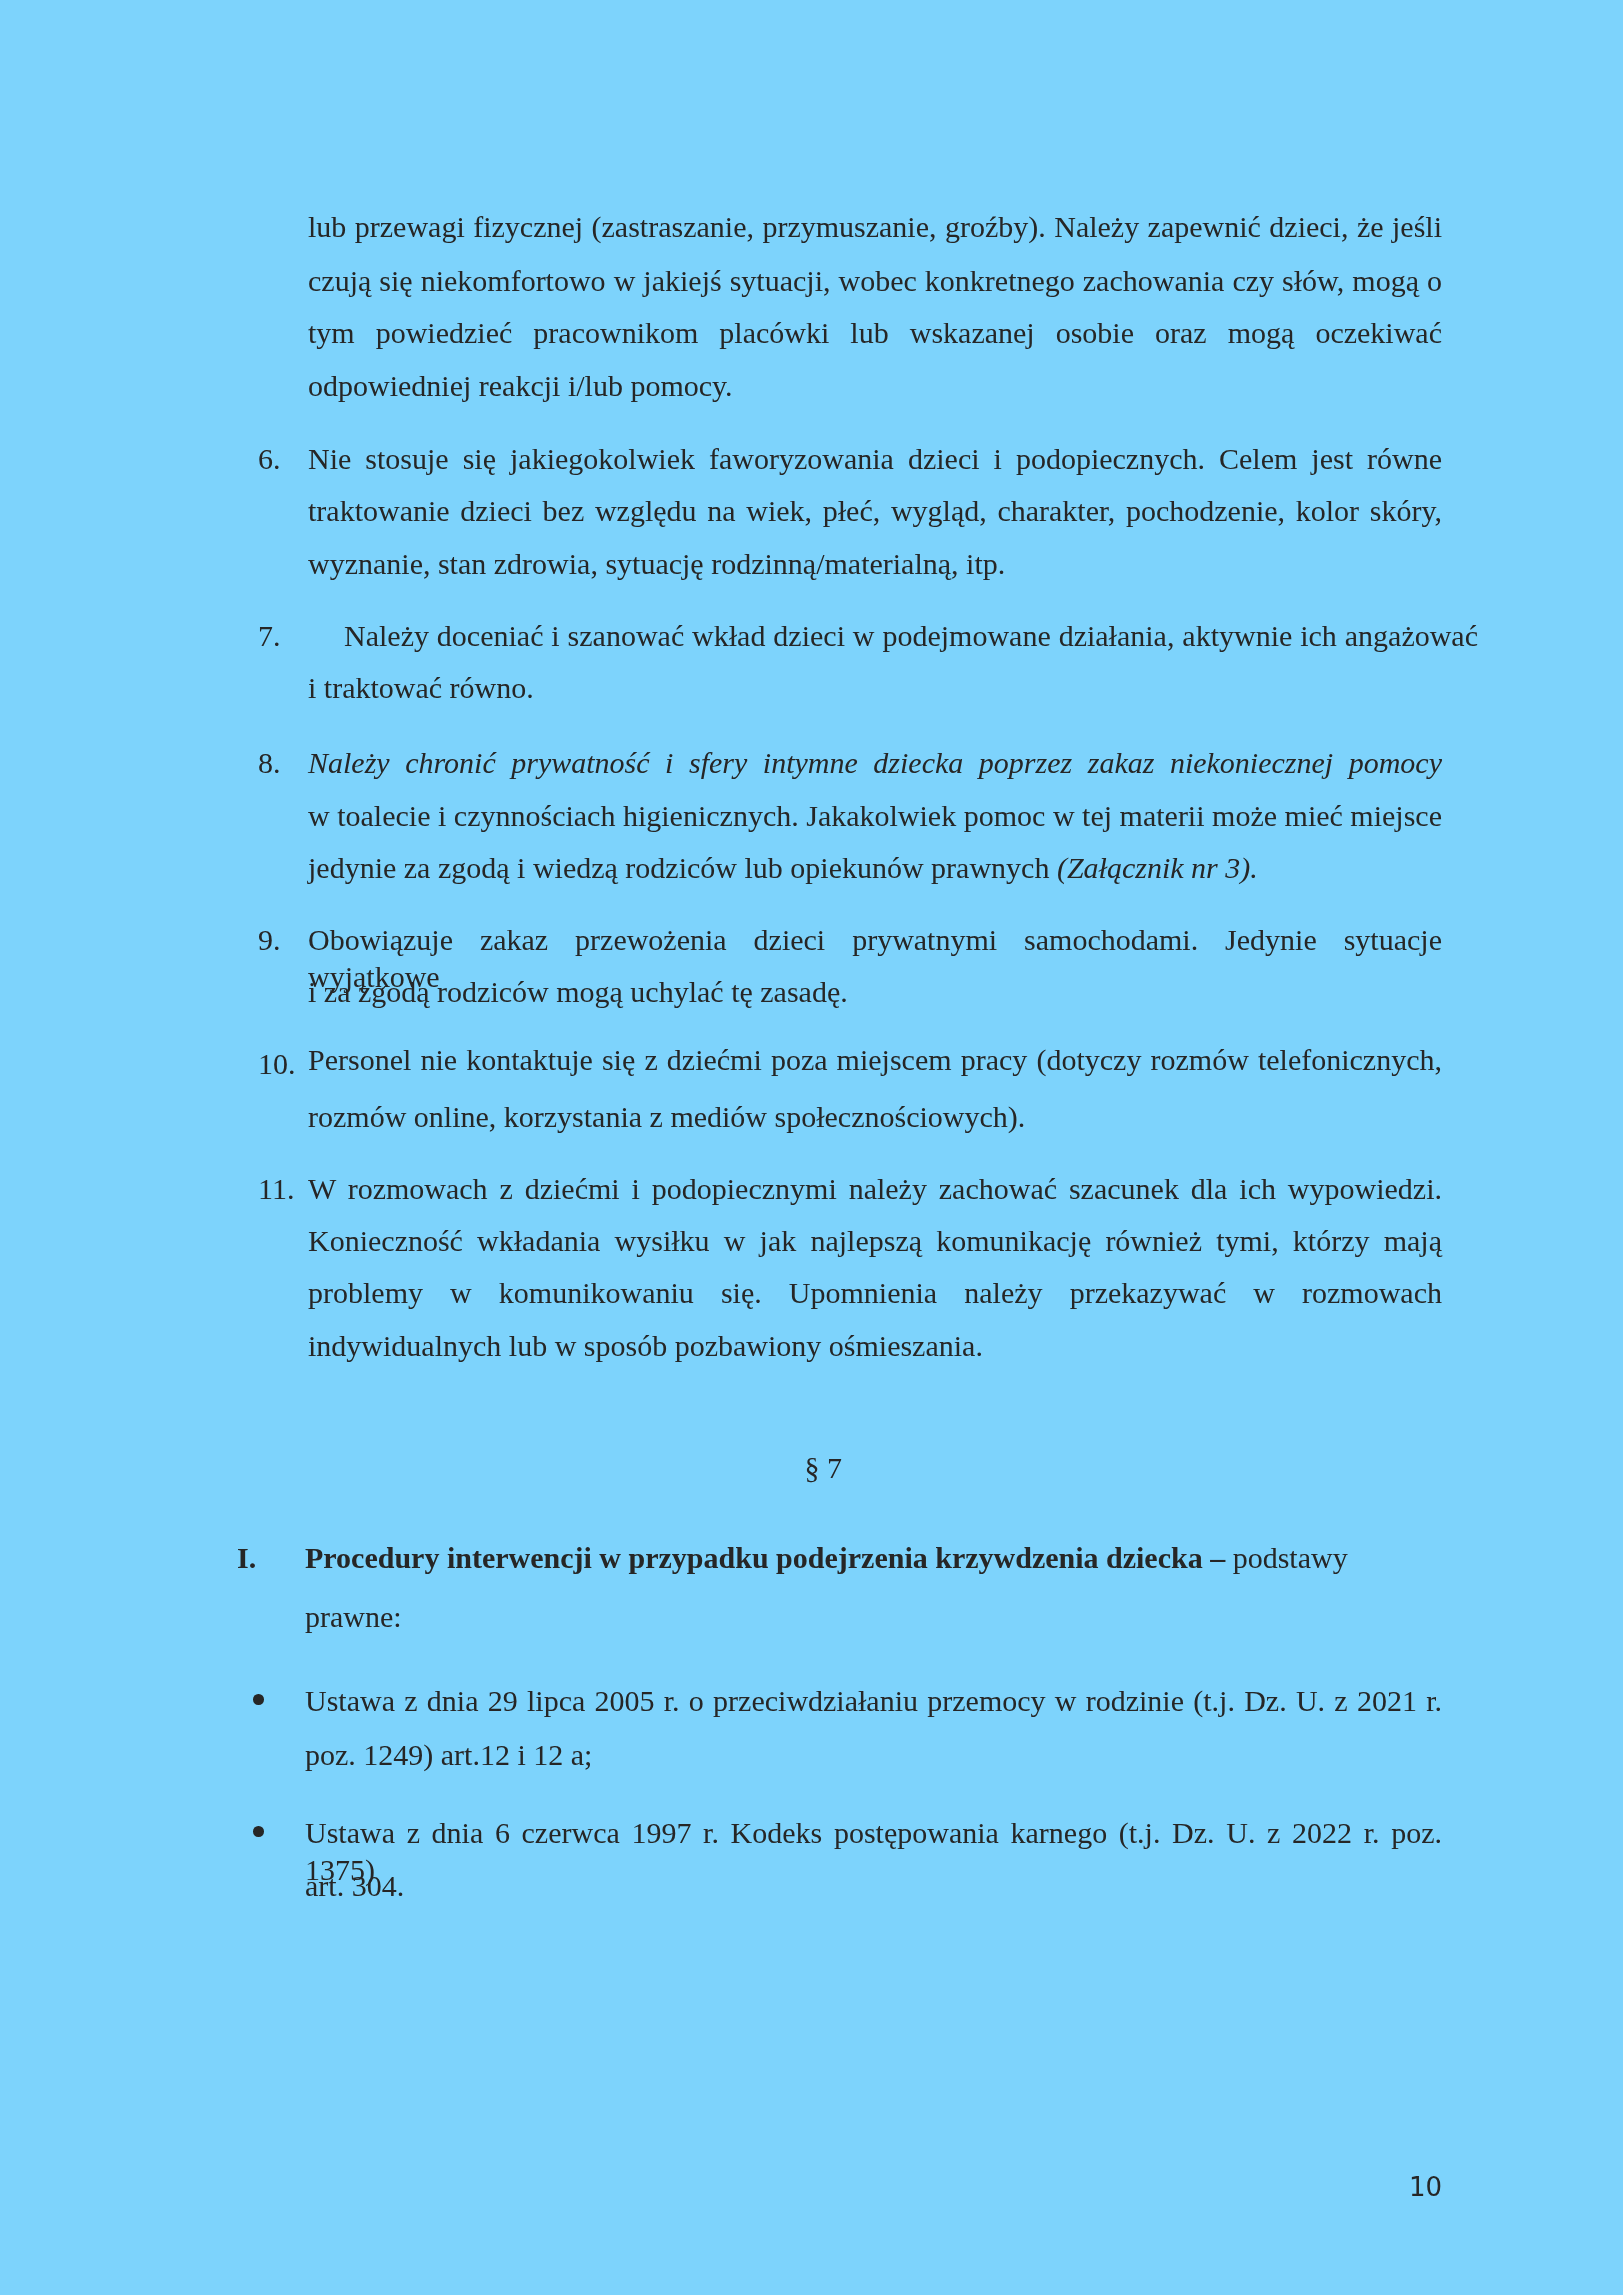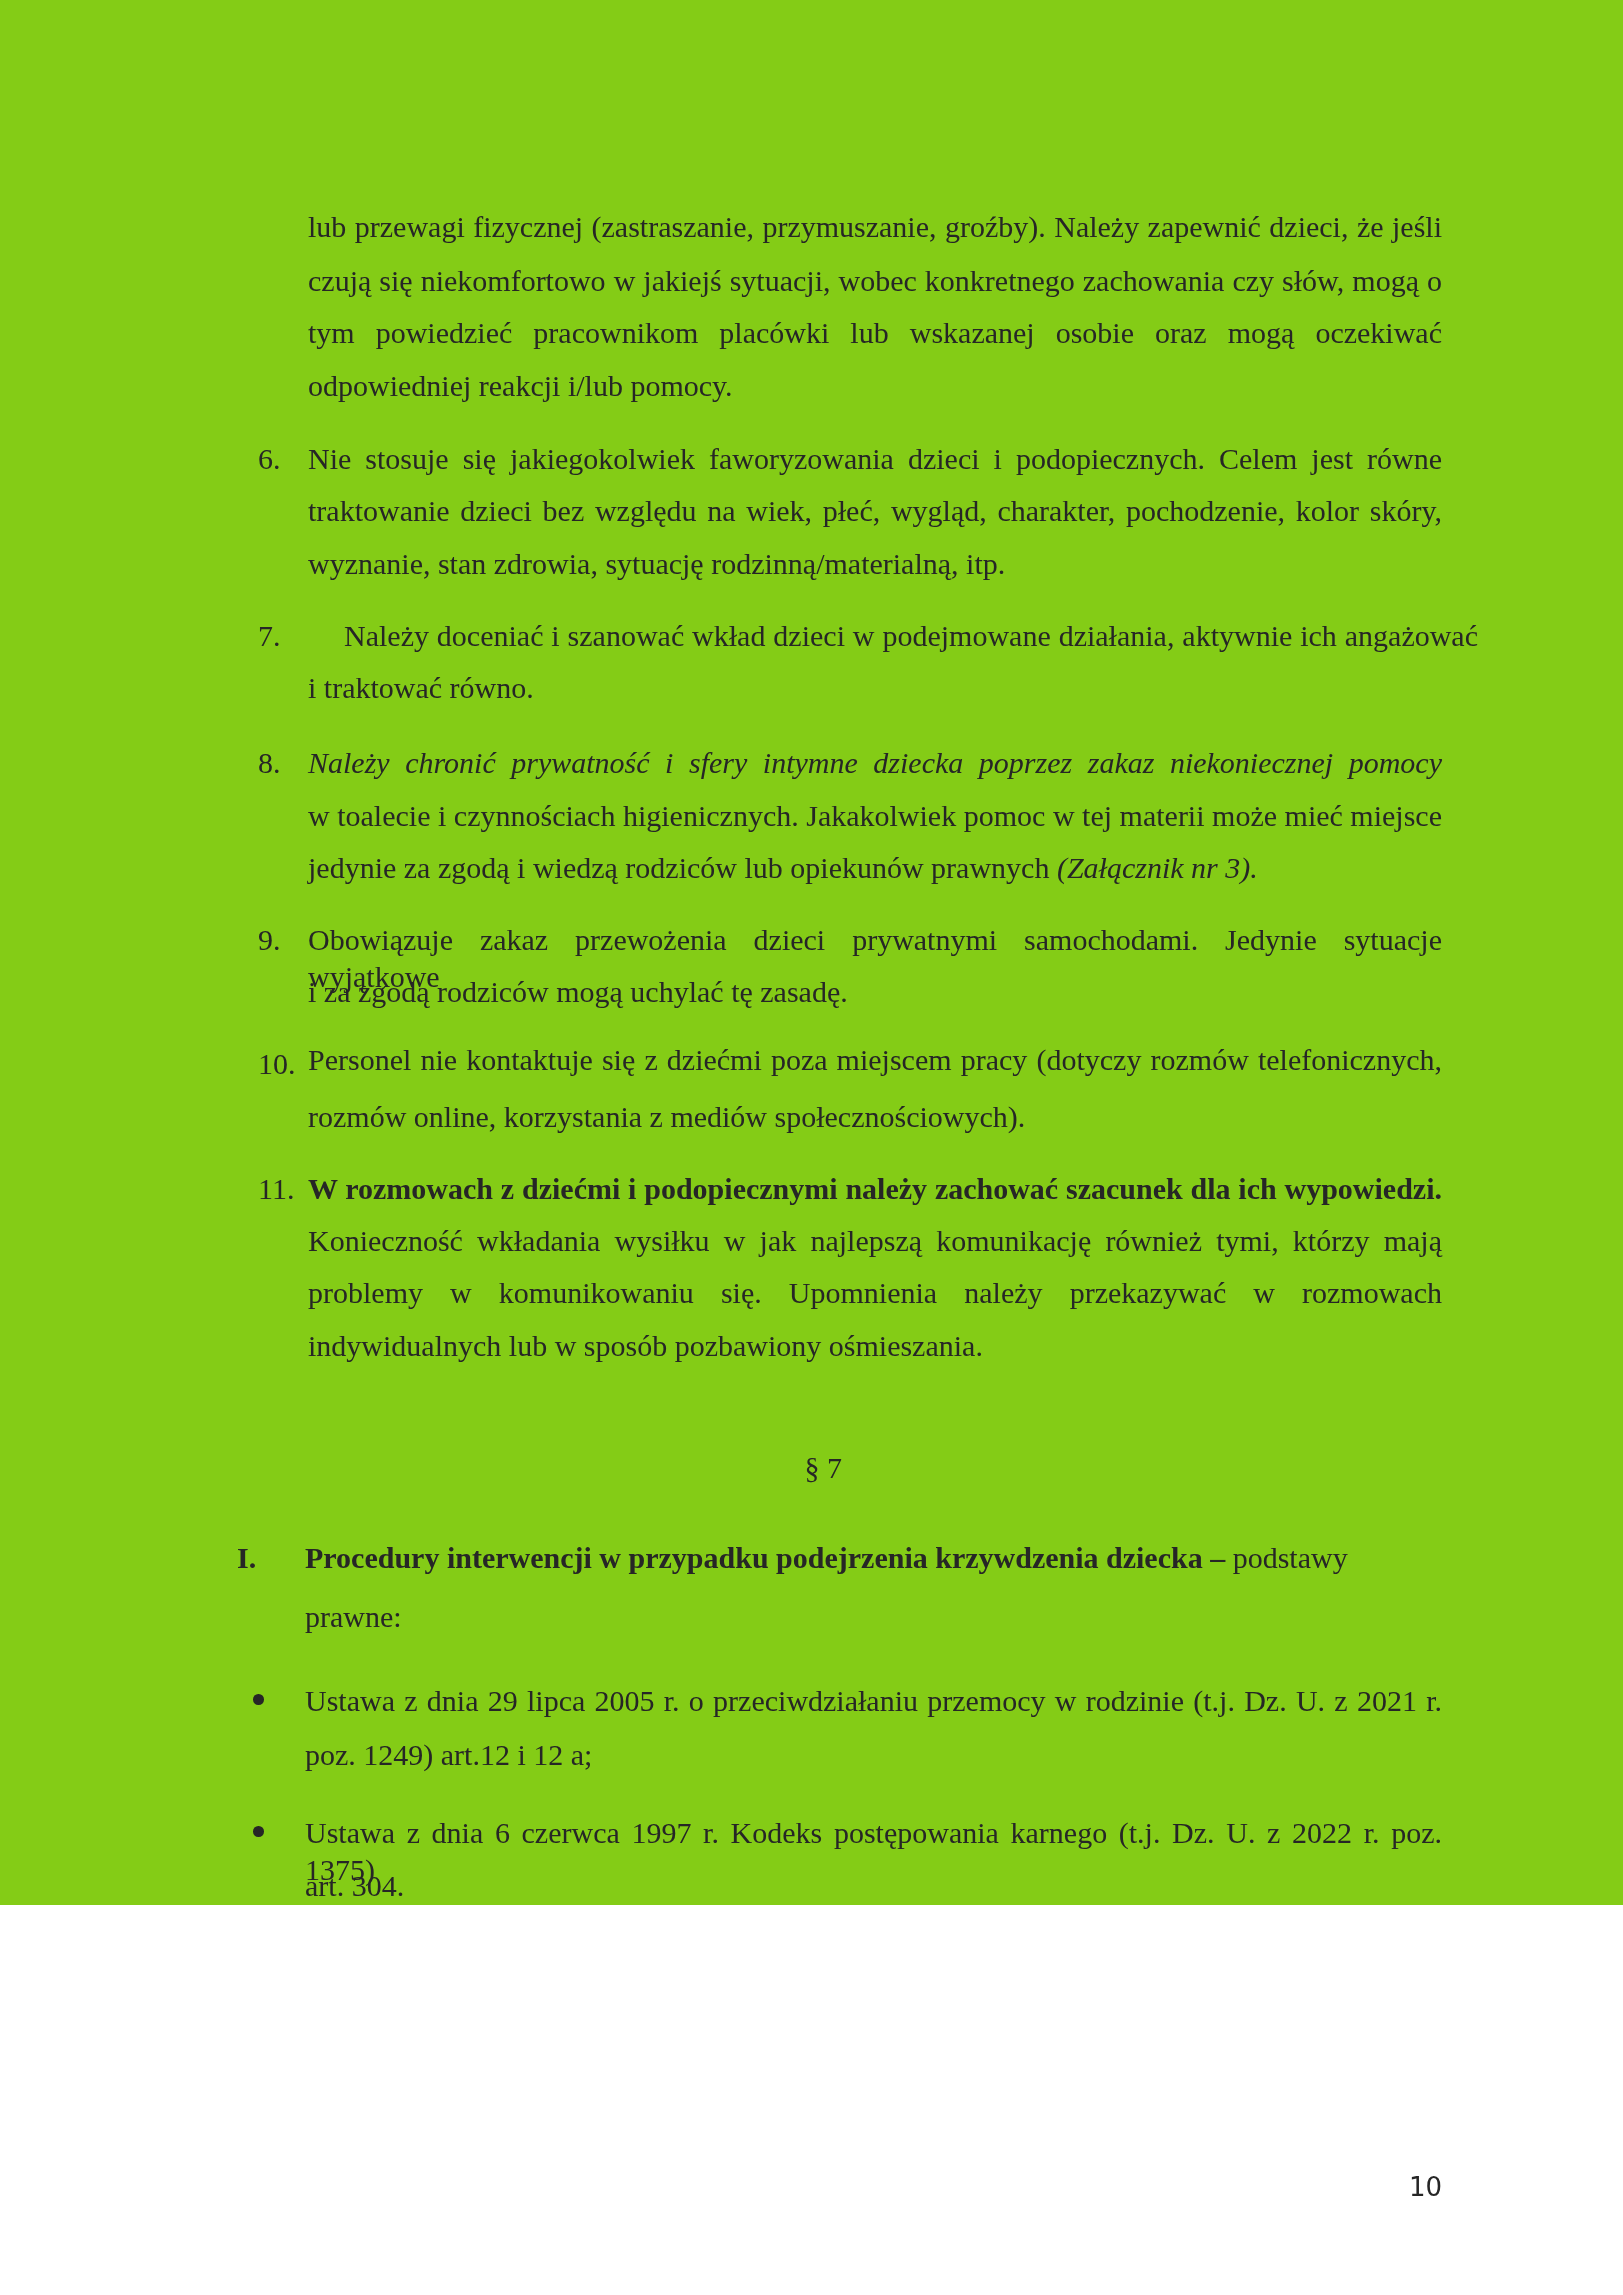--- a/index.html
+++ b/index.html
@@ -12,22 +12,22 @@
       height: 2295px;
       position: relative;
       overflow: hidden;
       font-family: "Liberation Serif", "DejaVu Serif", serif;
       color: #262626;
     }
     .page {
       position: absolute;
       left: 0; top: 0;
       width: 1623px;
-      height: 1905px;
-      background: #84cc16;
+      height: 2295px;
+      background: #7dd3fc;
     }
     .line {
       position: absolute;
       font-size: 30px;
       line-height: 37px;
       white-space: nowrap;
     }
     .just {
       text-align: justify;
       text-align-last: justify;
@@ -118,21 +118,21 @@
   </div>
 
   <div>
     <div class="num" style="top:1045px;">10.</div>
     <div class="line body-x just" style="top:1041px;">Personel nie kontaktuje się z dziećmi poza miejscem pracy (dotyczy rozmów telefonicznych,</div>
     <div class="line body-x" style="top:1098px;">rozmów online, korzystania z mediów społecznościowych).</div>
   </div>
 
   <div>
     <div class="num" style="top:1170px;">11.</div>
-    <div class="line body-x just" style="top:1170px;font-weight:bold;">W rozmowach z dziećmi i podopiecznymi należy zachować szacunek dla ich wypowiedzi.</div>
+    <div class="line body-x just" style="top:1170px;">W rozmowach z dziećmi i podopiecznymi należy zachować szacunek dla ich wypowiedzi.</div>
     <div class="line body-x just" style="top:1222px;">Konieczność wkładania wysiłku w jak najlepszą komunikację również tymi, którzy mają</div>
     <div class="line body-x just" style="top:1274px;">problemy w komunikowaniu się. Upomnienia należy przekazywać w rozmowach</div>
     <div class="line body-x" style="top:1327px;">indywidualnych lub w sposób pozbawiony ośmieszania.</div>
   </div>
 
   <div class="section-mark">§ 7</div>
 
   <div>
     <div class="roman" style="top:1539px;">I.</div>
     <div class="line" style="top:1539px; left:305px;">

